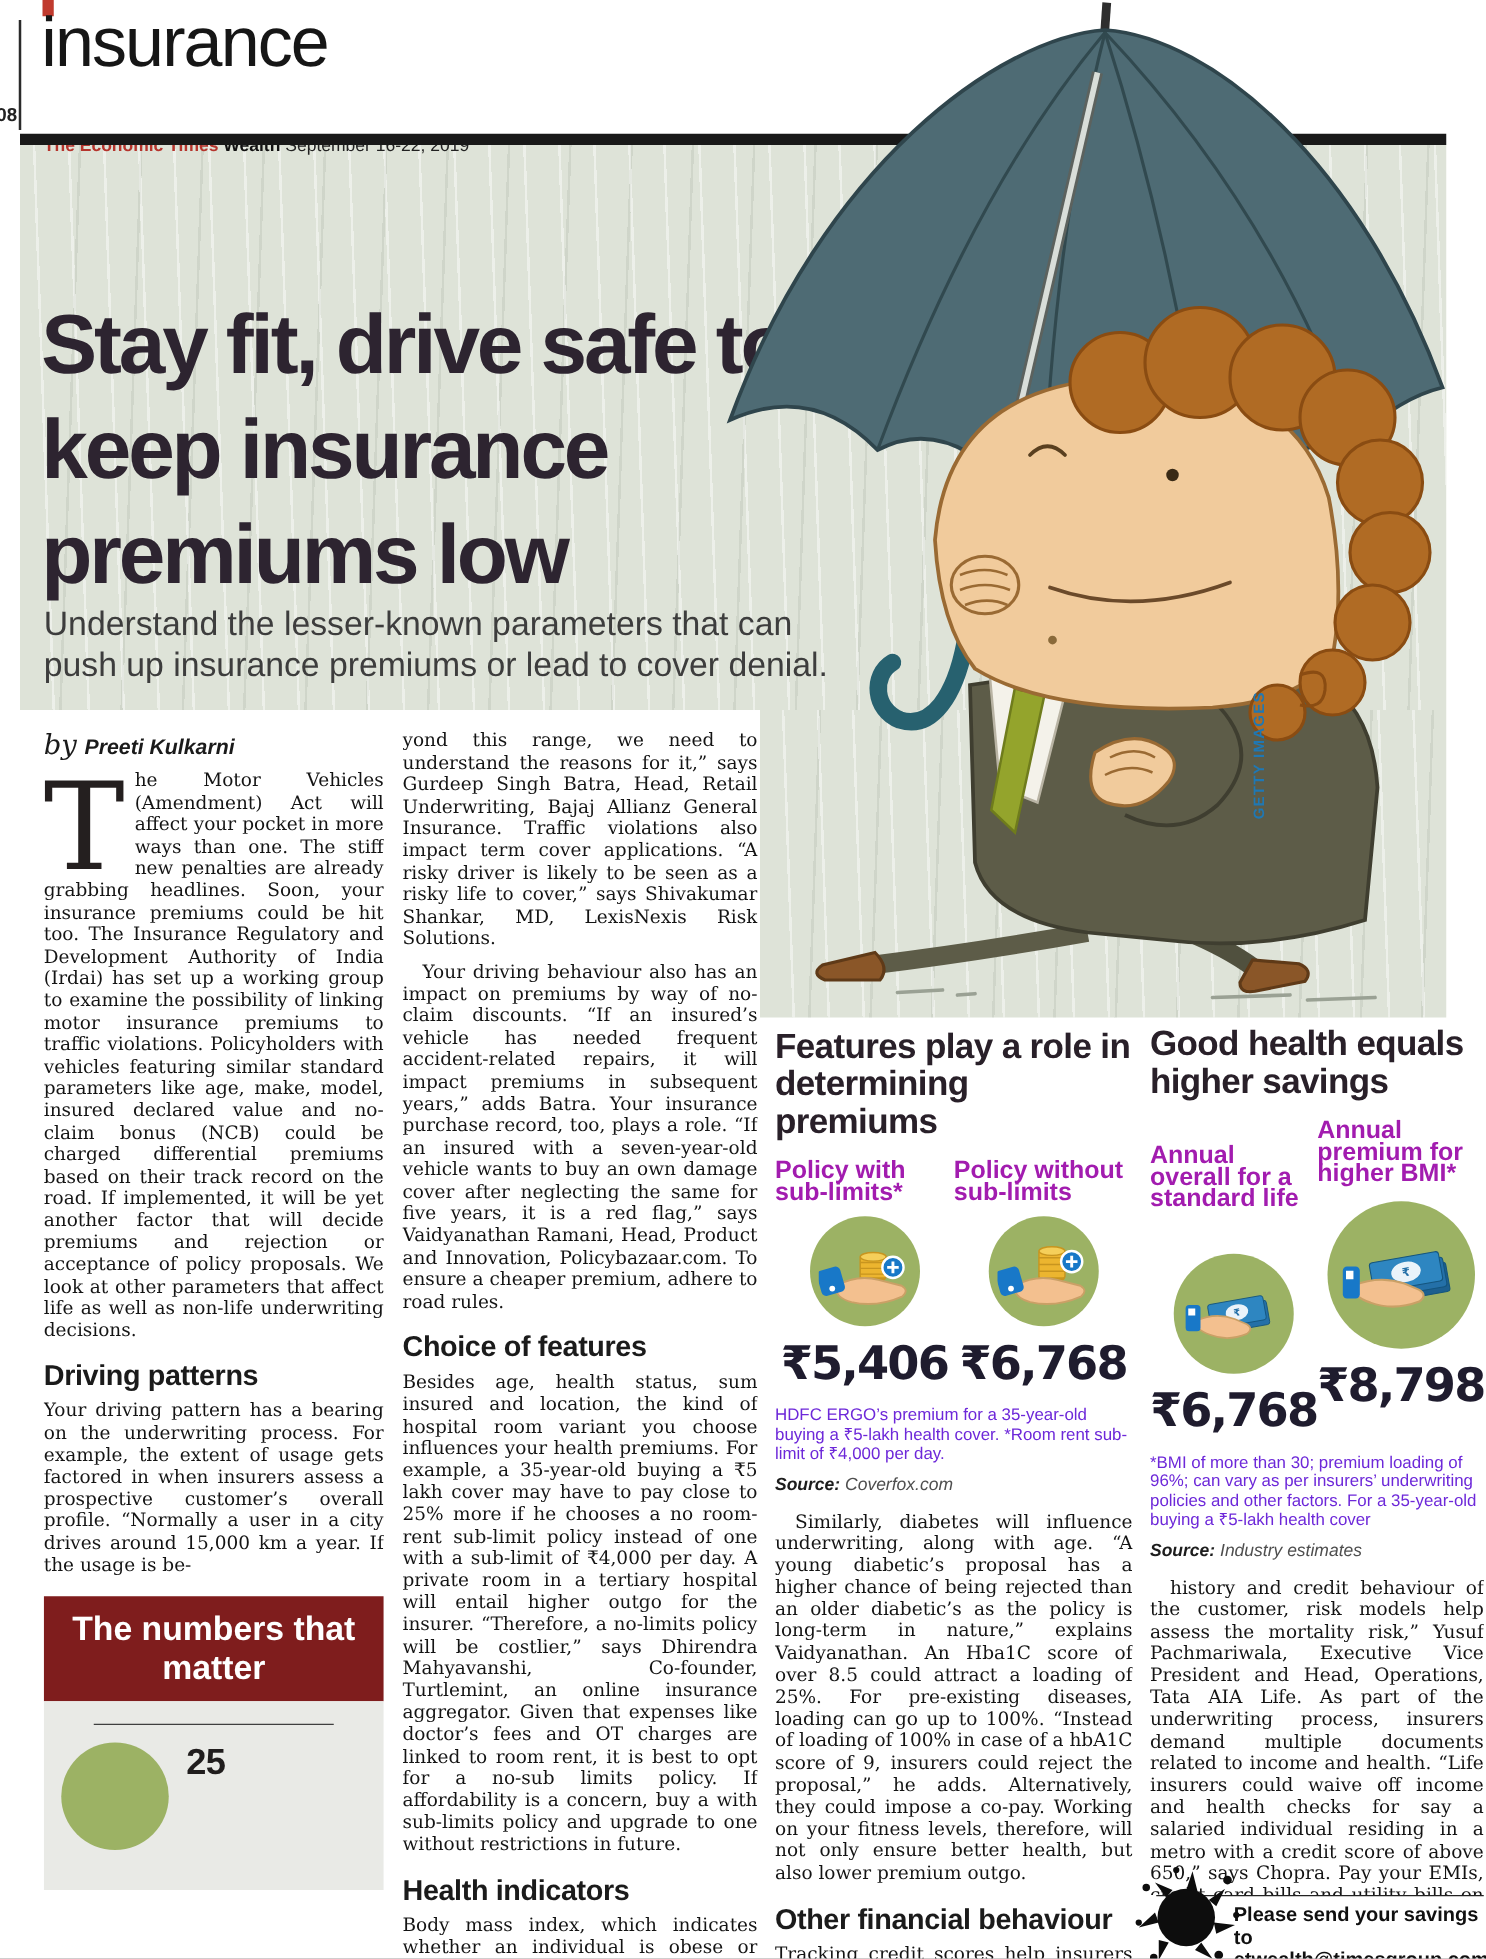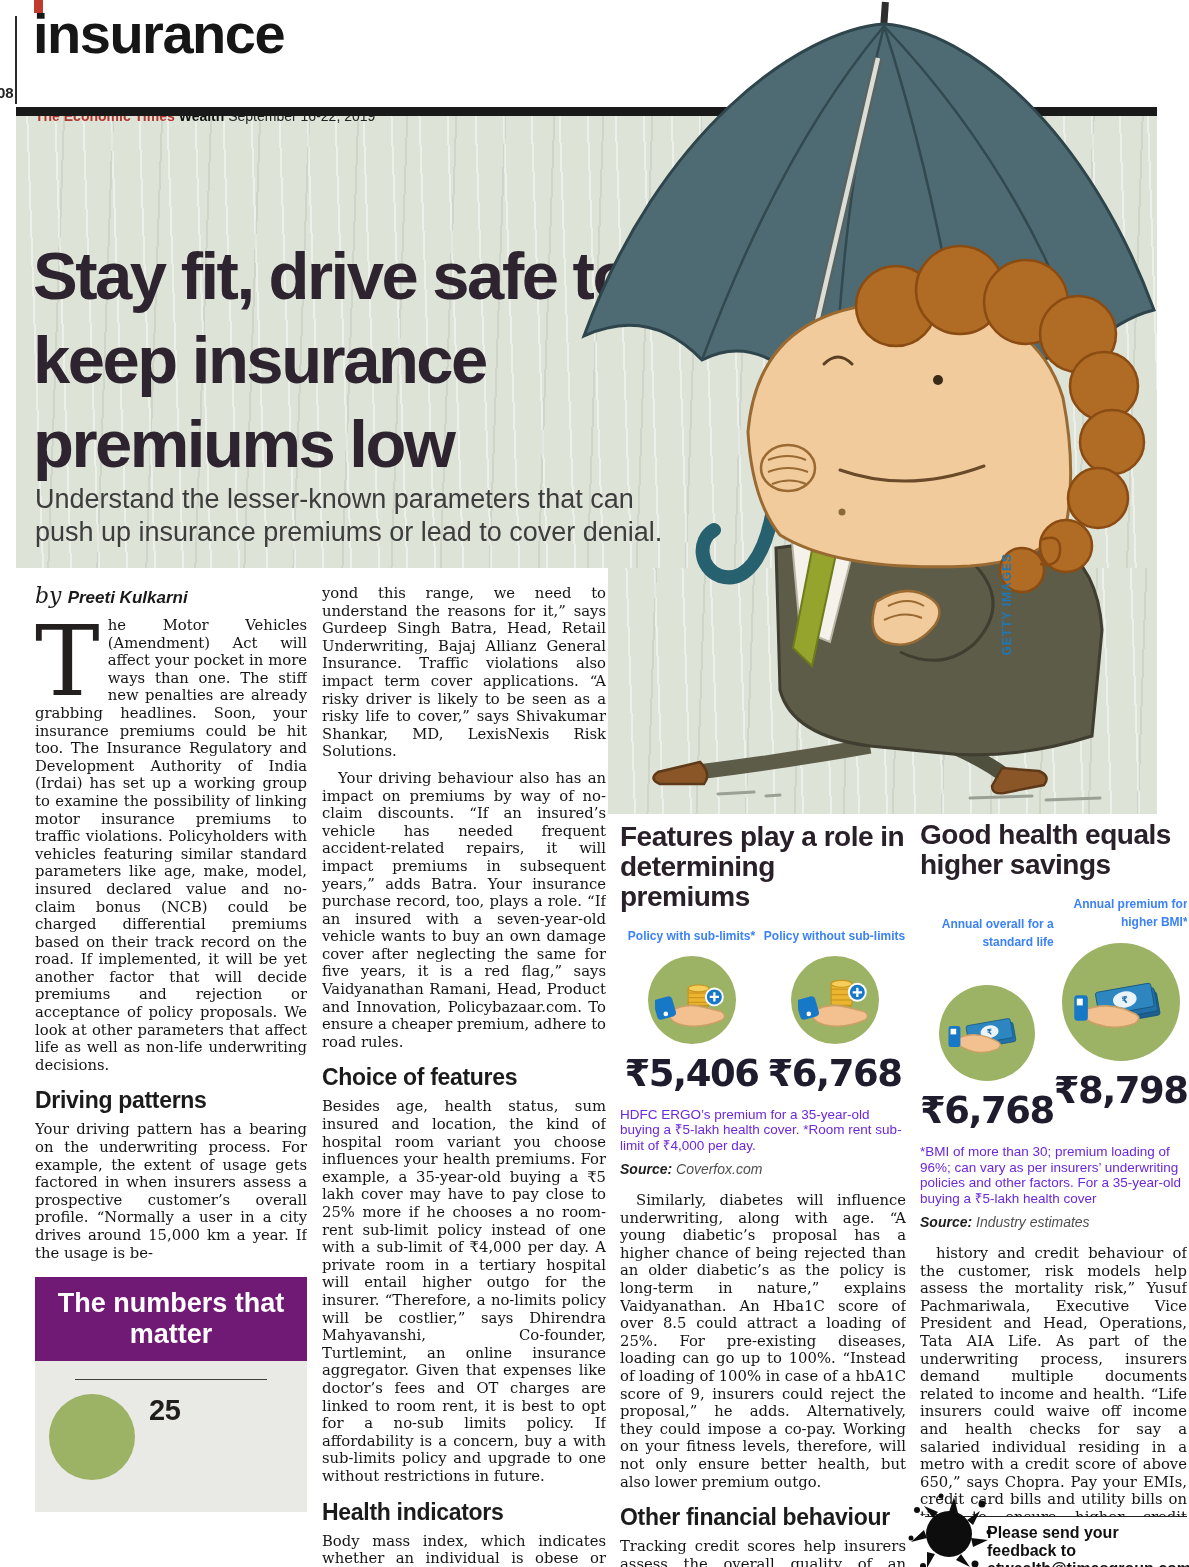--- a/index.html
+++ b/index.html
@@ -12,21 +12,21 @@
        background-image:
          repeating-linear-gradient(88deg, rgba(255,255,255,0) 0 26px, rgba(255,255,255,.45) 26px 28px),
          repeating-linear-gradient(92deg, rgba(140,150,135,0) 0 47px, rgba(140,150,135,.18) 47px 49px);}
   .tex-top{left:16px;top:116px;width:1141px;height:452px;}
   .tex-right{left:608px;top:568px;width:549px;height:246px;}
 
   
   .pgnum{left:-3px;top:84px;font-size:15px;font-weight:bold;color:#222;}
   .vrule{left:15px;top:16px;width:2px;height:88px;background:#2a2a2a;}
   .corner-mark{left:34px;top:0;width:9px;height:13px;background:#c03a2e;}
-  .section-title{left:33px;top:4px;font-size:56px;font-weight:bold;letter-spacing:-1.5px;color:#161616;line-height:60px;}
+  .section-title{left:33px;top:4px;font-size:56px;font-weight:normal;letter-spacing:-1.5px;color:#161616;line-height:60px;}
   .mast-line{left:35px;top:84px;font-size:14px;color:#222;margin-top:24px;}
   .mast-paper{color:#b5342c;font-weight:bold;}
   .mast-brand{font-weight:bold;color:#111;}
   .hrule{left:16px;top:107px;width:1141px;height:9px;background:#191919;}
 
   .illo{left:540px;top:0;width:630px;height:815px;z-index:4;}
   .getty{left:1000px;top:553px;z-index:5;writing-mode:vertical-rl;transform:rotate(180deg);
          font-size:12px;font-weight:bold;color:#1f78b4;letter-spacing:1px;}
 
   .headline{left:33px;top:234px;width:690px;font-size:67px;line-height:84px;font-weight:bold;
@@ -47,36 +47,36 @@
         text-align:justify;color:#141414;margin:0 0 9px;}
   .indent{text-indent:16px;}
   .dropcap{float:left;font-family:"DejaVu Serif","Liberation Serif",serif;font-size:97px;line-height:76px;
            padding:8px 8px 0 0;color:#241f1f;}
   .colhead{font-family:"Liberation Sans",sans-serif;font-size:23px;font-weight:bold;color:#1b1b1b;
            letter-spacing:-.3px;margin:14px 0 6px;}
   .info-head{font-size:28px;line-height:30px;font-weight:bold;color:#292029;letter-spacing:-.5px;margin:2px 0 16px;}
 
   .duo{display:flex;}
   .cell{flex:1;display:flex;flex-direction:column;align-items:center;}
-  .cell-label{font-size:12px;font-weight:bold;text-align:right;line-height:17.5px;color:#3b82f6;margin-bottom:10px;}
+  .cell-label{font-size:20px;font-weight:bold;text-align:left;line-height:17.5px;color:#a21caf;margin-bottom:10px;}
   .cell-label.low{margin-top:20px;}
   .circle-slot{height:120px;display:flex;align-items:flex-end;justify-content:center;}
   .gcircle{border-radius:50%;background:#9cb264;display:flex;align-items:center;justify-content:center;}
   .s88{width:88px;height:88px;}
   .s96{width:96px;height:96px;}
   .s118{width:118px;height:118px;}
   .price{font-family:"DejaVu Sans",sans-serif;font-size:37px;font-weight:bold;color:#1f1c2e;
          letter-spacing:-1.5px;margin-top:8px;}
   .footnote{font-size:13.5px;line-height:15.5px;color:#6d28d9;margin:12px 0 8px;}
   .source{font-size:14px;color:#4f4f4f;margin:0 0 14px;font-style:italic;}
   .source b{color:#1d1d1d;}
 
   
   .numbox{margin-top:16px;}
-  .numbox-head{background:#701a75;color:#fff;font-size:27px;line-height:31px;font-weight:bold;
+  .numbox-head{background:#7f1d1d;color:#fff;font-size:27px;line-height:31px;font-weight:bold;
                text-align:center;padding:11px 16px;}
   .numbox-body{background:#e9eae6;padding:16px 12px 20px;}
   .numrow{display:flex;align-items:flex-start;gap:14px;padding:12px 2px;}
   .numcircle{width:86px;height:86px;flex:0 0 86px;border-radius:50%;background:#9cb264;
              display:flex;align-items:center;justify-content:center;}
   .numval{font-size:29px;font-weight:bold;color:#201d1d;letter-spacing:-.5px;}
   .numdesc{font-size:15.5px;line-height:17.5px;font-weight:bold;color:#4c4b52;margin-top:3px;}
   .numsep{border:none;border-top:1.5px solid #3f3f3f;margin:2px 28px;}
 
   
@@ -299,21 +299,21 @@
         <div class="price">₹8,798</div>
       </div>
     </div>
     <p class="footnote">*BMI of more than 30; premium loading of 96%; can vary as per insurers’ underwriting policies and other factors. For a 35-year-old buying a ₹5-lakh health cover</p>
     <p class="source"><b>Source:</b> <span>Industry estimates</span></p>
     <p class="body indent">history and credit behaviour of the customer, risk models help assess the mortality risk,” Yusuf Pachmariwala, Executive Vice President and Head, Operations, Tata AIA Life. As part of the underwriting process, insurers demand multiple documents related to income and health. “Life insurers could waive off income and health checks for say a salaried individual residing in a metro with a credit score of above 650,” says Chopra. Pay your EMIs, credit card bills and utility bills on time to ensure higher credit scores.</p>
 
   </div>
 
   <div class="abs feedback">
-    <div class="fb1">Please send your feedback to</div>
+    <div class="fb1">Please send your savings to</div>
     <div class="fb2">etwealth@timesgroup.com</div>
   </div>
   <svg class="abs splat" viewBox="0 0 92 92">
     <circle cx="44" cy="46" r="23" fill="#0d0d0d"></circle>
     <path d="M44,24 l5,-15 l4,16z M62,32 l13,-9 l-7,14z M66,50 l17,2 l-15,7z M56,66 l9,13 l-14,-7z M30,66 l-8,14 l0,-16z M22,50 l-16,4 l13,-12z M28,30 l-9,-12 l14,6z" fill="#0d0d0d"></path>
     <circle cx="77" cy="16" r="3.5" fill="#0d0d0d"></circle>
       <circle cx="12" cy="22" r="3" fill="#0d0d0d"></circle>
     <circle cx="84" cy="44" r="2.5" fill="#0d0d0d"></circle>
       <circle cx="70" cy="76" r="3.5" fill="#0d0d0d"></circle>
     <circle cx="18" cy="78" r="3" fill="#0d0d0d"></circle>

